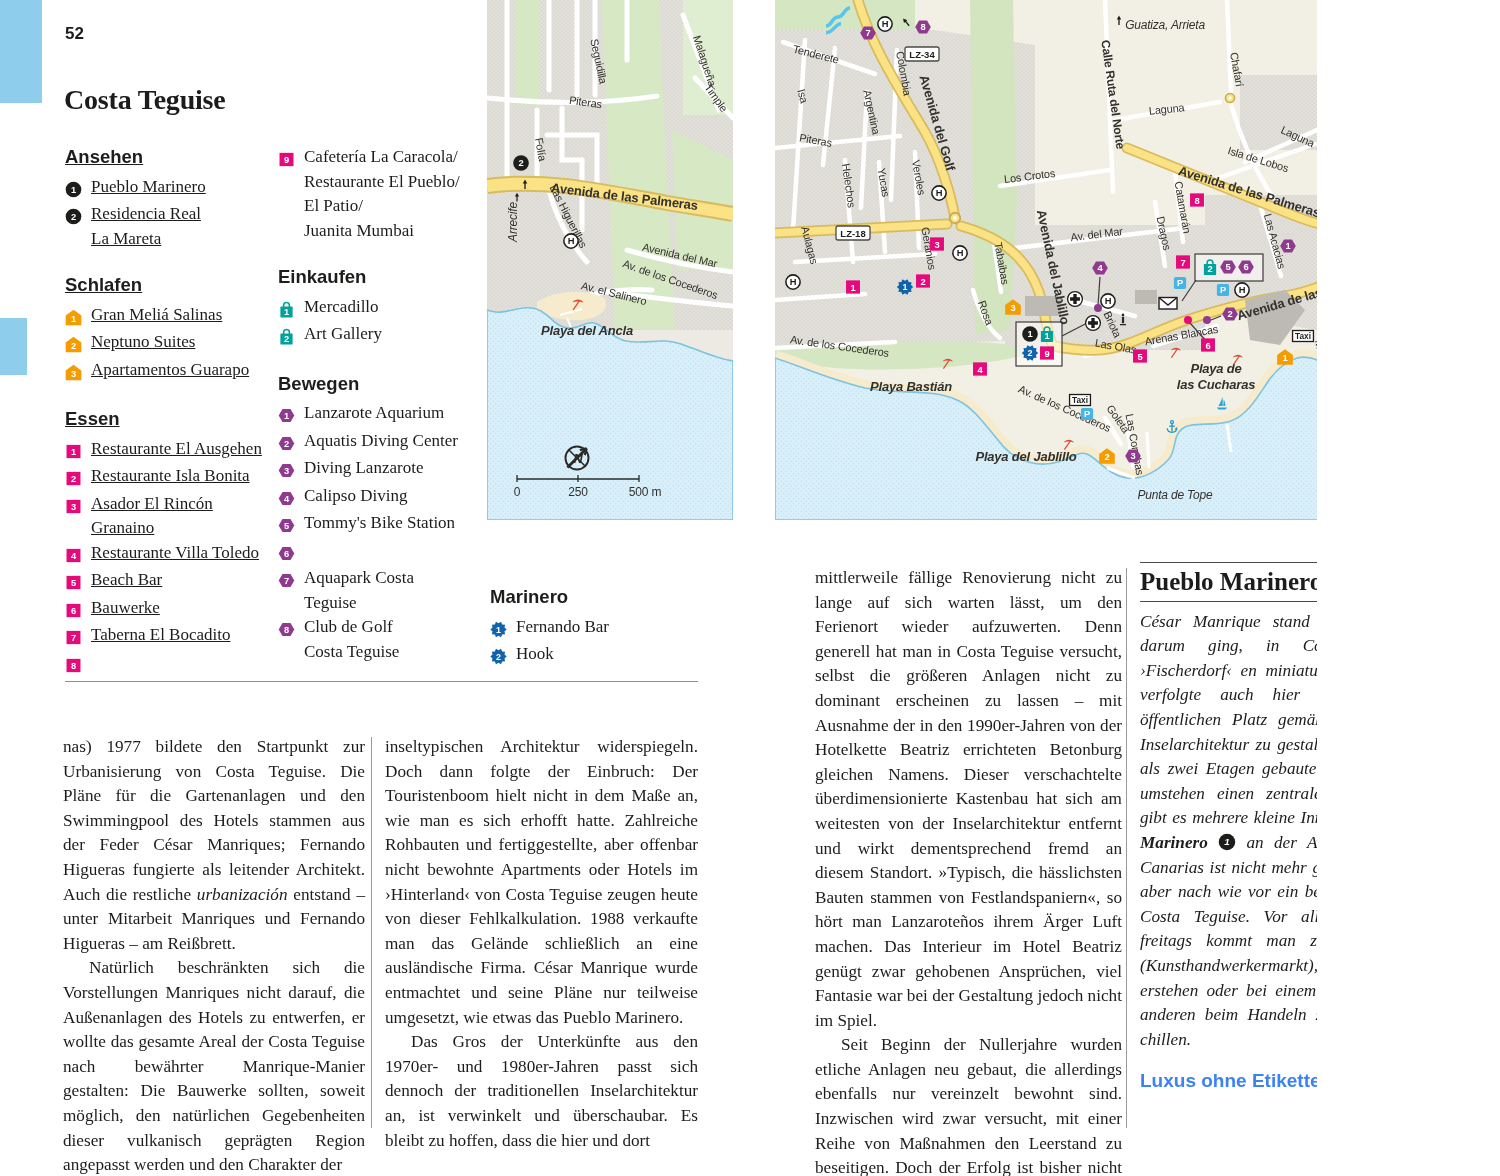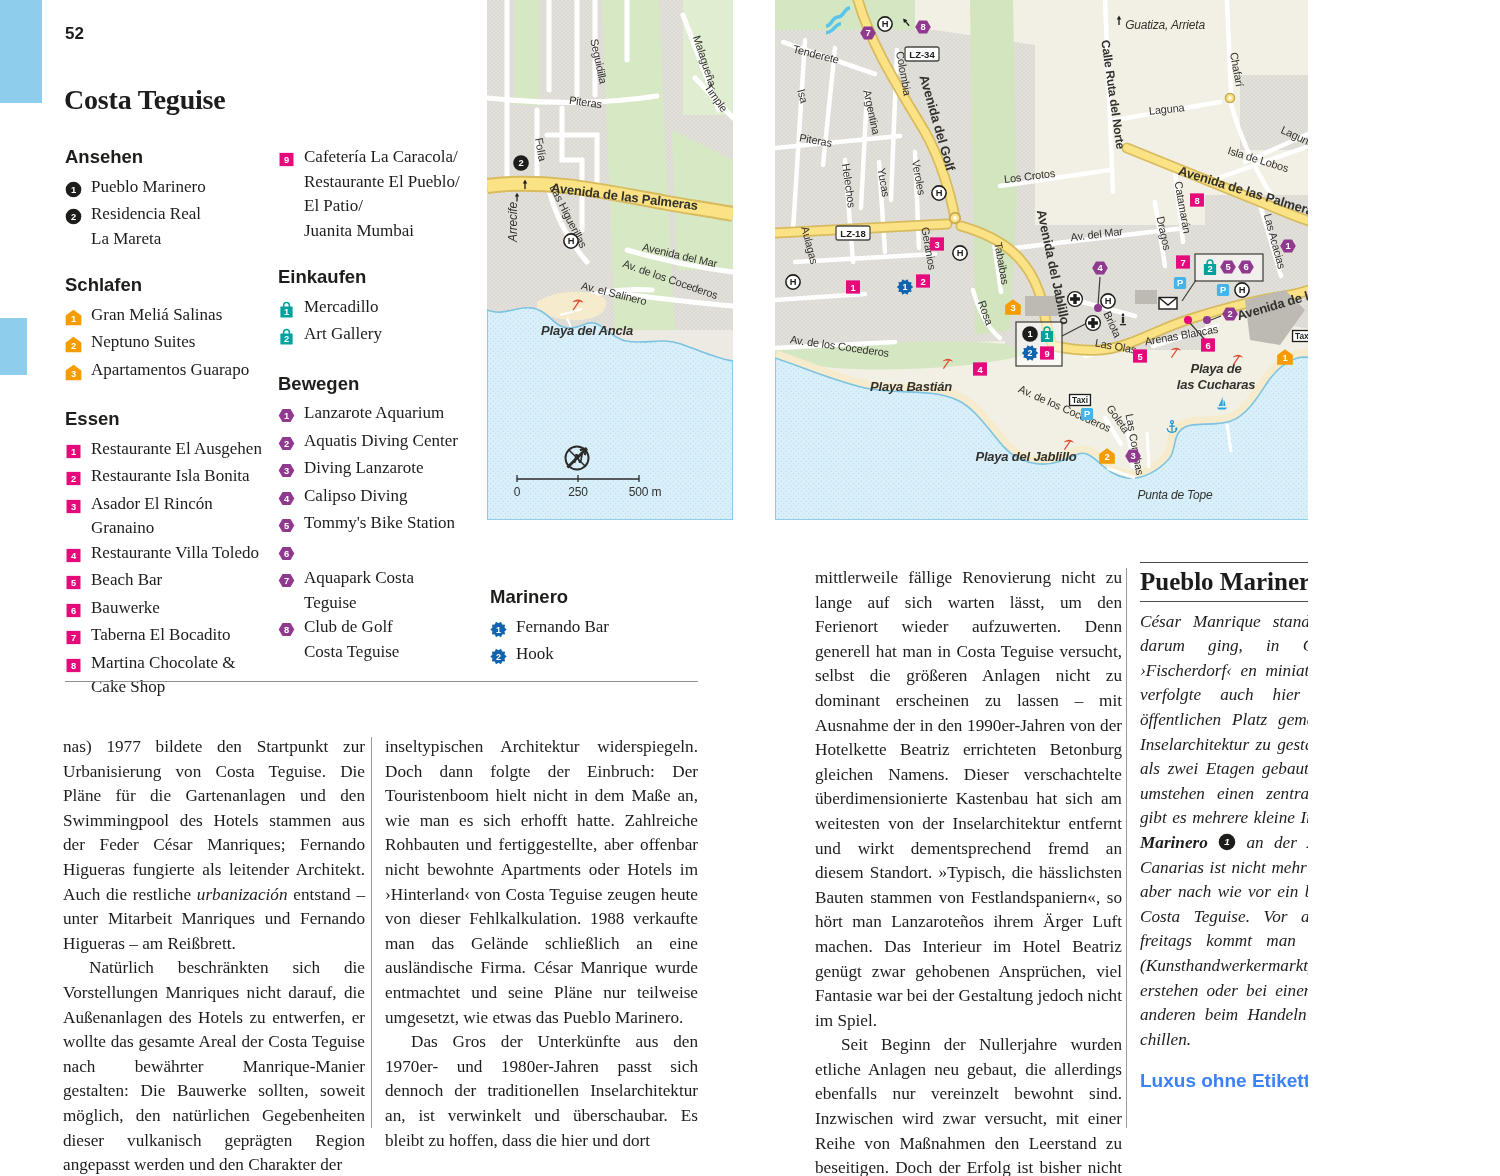--- a/index.html
+++ b/index.html
@@ -1,26 +1,26 @@
 <!DOCTYPE html>
 <html><head>
 <meta charset="utf-8">
 <style>
   html,body{margin:0;padding:0;background:#fff;}
   .page{position:relative;width:1308px;height:1176px;background:#fff;overflow:hidden;
-        font-family:"Liberation Serif",serif;color:#1c1c1c;}
+        font-family:"Liberation Serif",serif;color:#1c1c1c;padding-left:9px;}
   .tab{position:absolute;left:0;}
   .tab1{top:0;width:42px;height:103px;}
   .tab2{top:318px;width:27px;height:57px;}
   .pagenum{position:absolute;left:65px;top:24px;font-family:"Liberation Sans",sans-serif;
            font-weight:bold;font-size:17px;}
   .title{position:absolute;left:64px;top:84px;margin:0;font-family:"Liberation Serif",serif;
          font-weight:bold;font-size:28px;letter-spacing:-0.2px;}
   .legend-col{position:absolute;font-size:17px;line-height:24.5px;}
-  .legend-col1{left:65px;top:145px;width:212px;}
+  .legend-col1{left:65px;top:145px;width:212px;text-decoration:underline;}
   .legend-col2{left:278px;top:145px;width:212px;}
   .legend-col3{left:490px;top:585px;width:210px;}
   .lsec{margin-bottom:22px;}
   .lhead{font-family:"Liberation Sans",sans-serif;font-weight:bold;font-size:18.5px;
          margin-bottom:5px;color:#1d1d1b;}
   .lrow{display:flex;align-items:flex-start;}
   .lmark{flex:0 0 26px;padding-top:3px;}
   .ltext{white-space:nowrap;}
   .hr1{position:absolute;left:65px;top:681px;width:633px;border-top:1px solid #8f8f8f;}
   .vr{position:absolute;width:0;border-left:1px solid #9a9a9a;}
@@ -145,21 +145,20 @@
                 <rect x="1.8" y="2.2" width="16.4" height="15.6" fill="#e5097c"></rect>
                 <text x="10" y="14.2" font-size="11" font-weight="bold" fill="#fff" text-anchor="middle" font-family="Liberation Sans, sans-serif">7</text>
               </svg></span></span>
           <span class="ltext">Taberna El Bocadito</span>
         </div>
         <div class="lrow">
           <span class="lmark"><span class="inmk"><svg viewBox="0 0 20 20" width="17" height="17">
                 <rect x="1.8" y="2.2" width="16.4" height="15.6" fill="#e5097c"></rect>
                 <text x="10" y="14.2" font-size="11" font-weight="bold" fill="#fff" text-anchor="middle" font-family="Liberation Sans, sans-serif">8</text>
               </svg></span></span>
-          <span class="ltext">Martina Chocolate &amp;<br>Cake Shop</span>
         </div>
       </div>
     </div>
   <div class="legend-col legend-col2">
       <div class="lsec">
         <div class="lrow">
           <span class="lmark"><span class="inmk"><svg viewBox="0 0 20 20" width="17" height="17">
                 <rect x="1.8" y="2.2" width="16.4" height="15.6" fill="#e5097c"></rect>
                 <text x="10" y="14.2" font-size="11" font-weight="bold" fill="#fff" text-anchor="middle" font-family="Liberation Sans, sans-serif">9</text>
               </svg></span></span>

